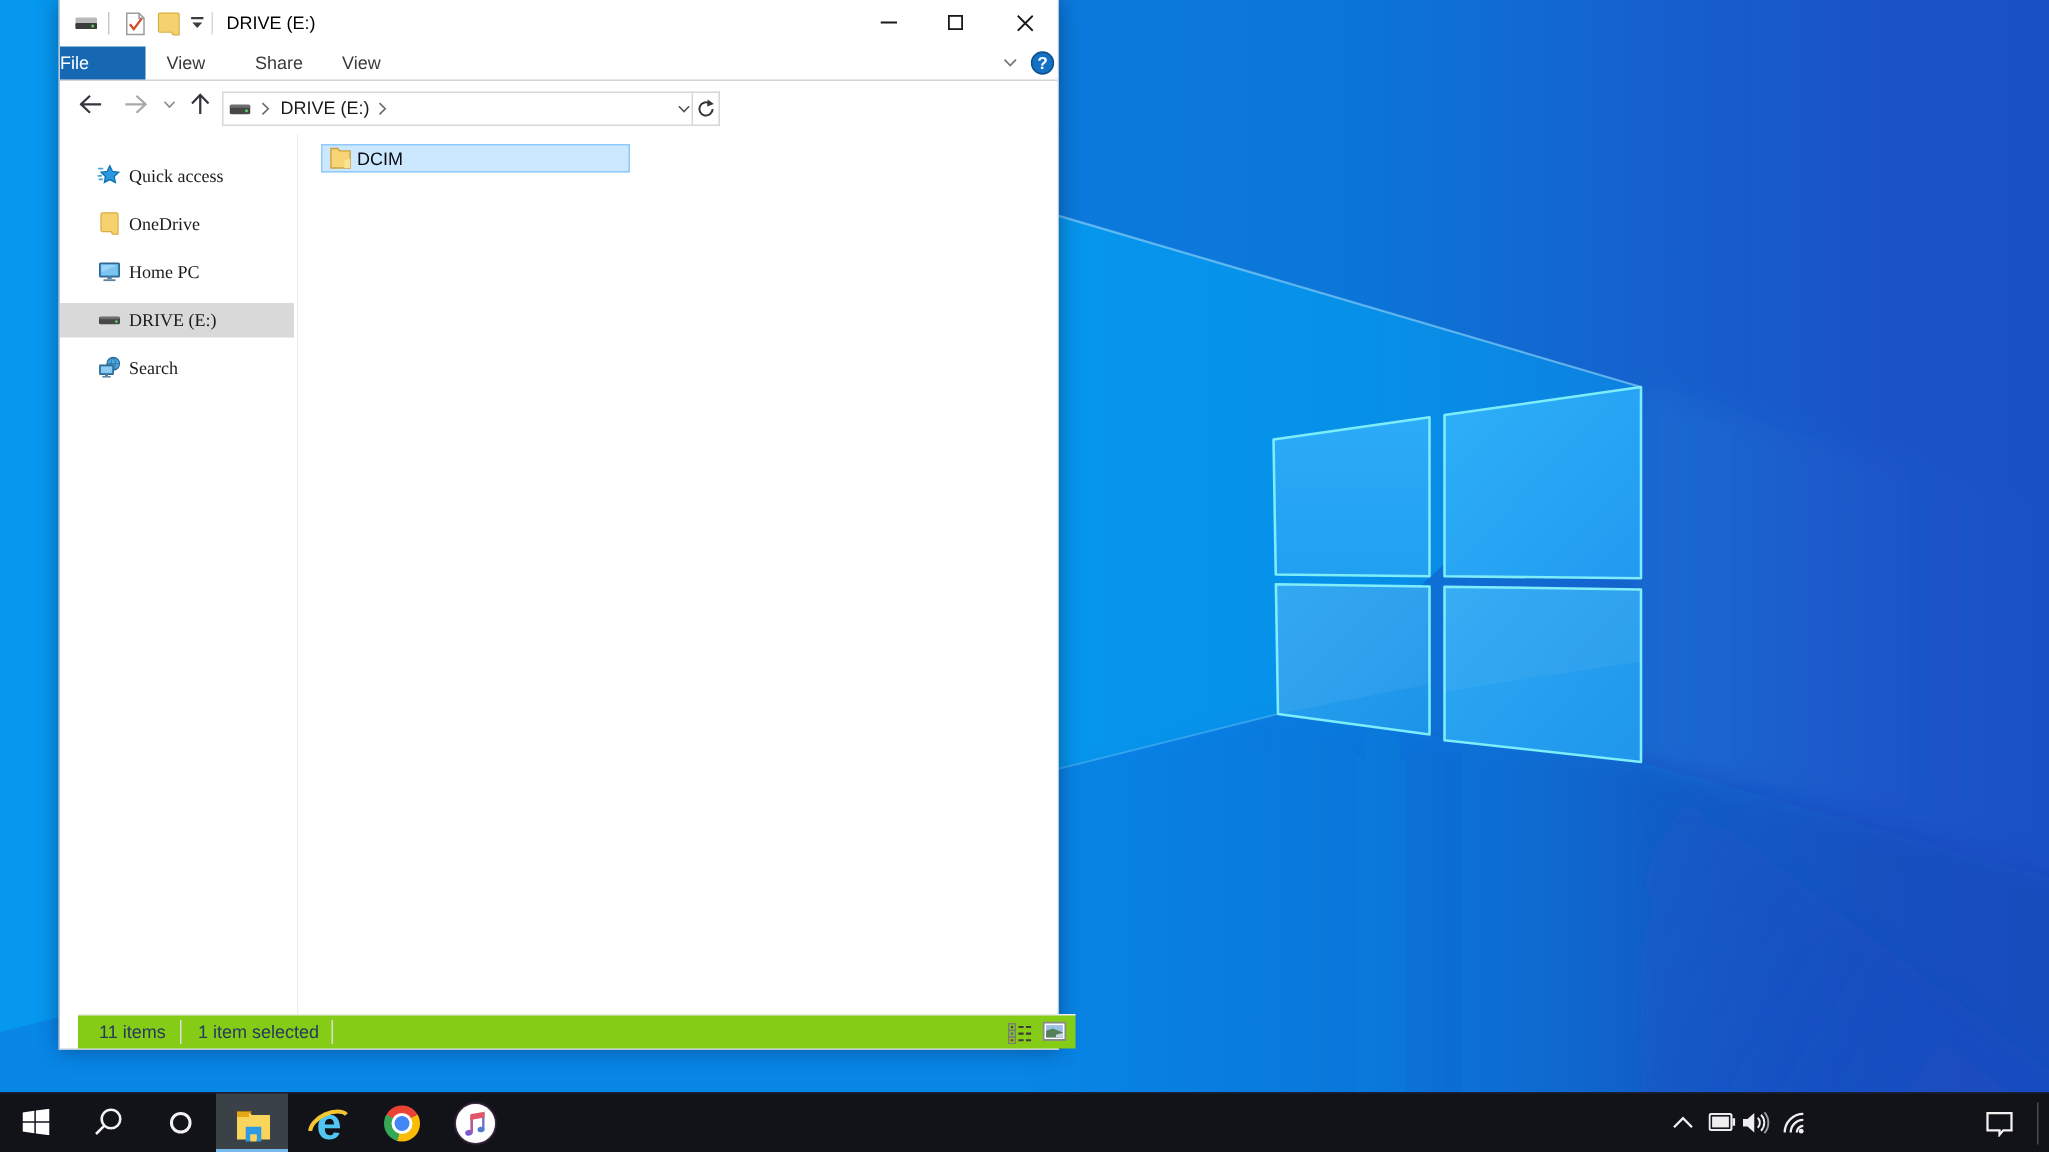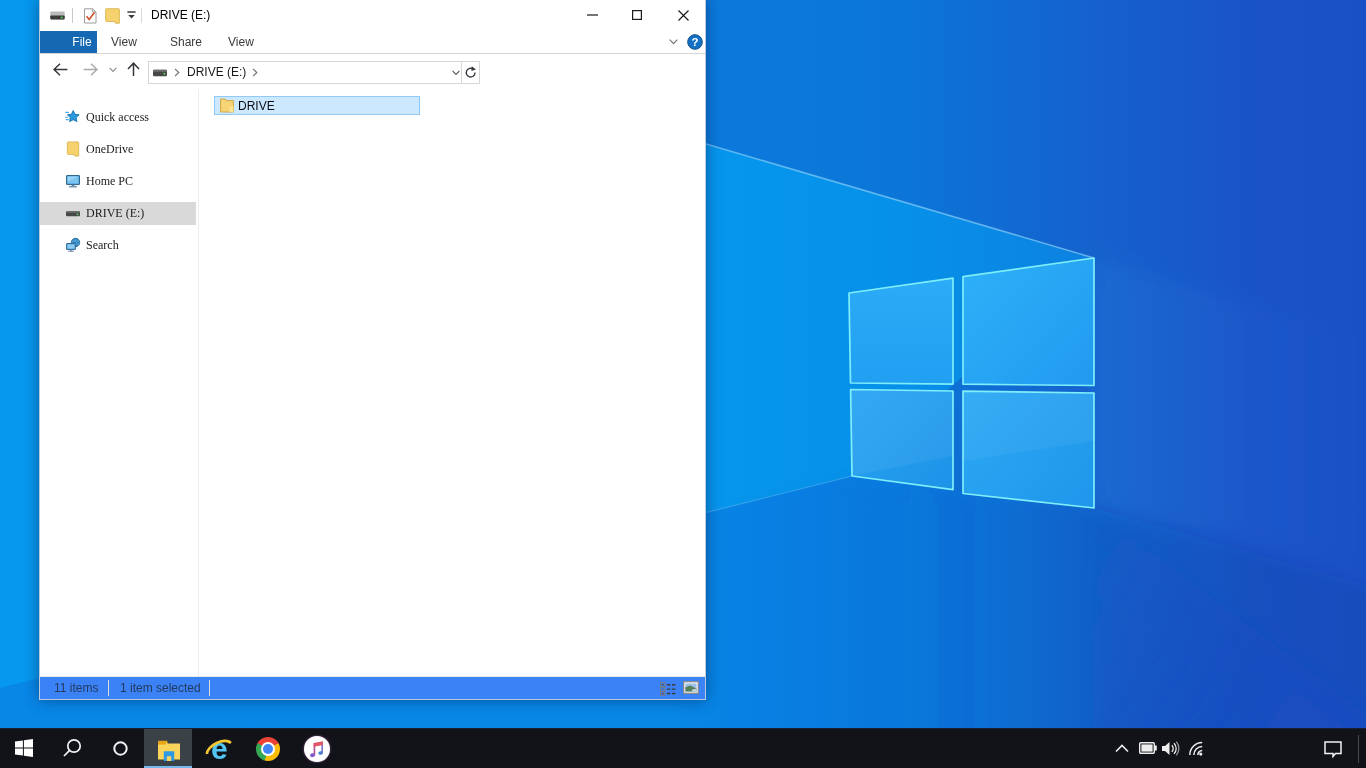--- a/index.html
+++ b/index.html
@@ -8,31 +8,31 @@
   #wall { position:absolute; left:0; top:0; }
   #win {
     position:absolute; left:7px; top:0; width:667px; height:700px;
     background:#fff; border:1px solid rgba(60,100,150,0.35); border-top:none;
     box-shadow:0 0 14px rgba(0,20,60,0.45);
     margin-left:32px;
   }
   #titlebar { position:absolute; left:0; top:0; width:100%; height:30px; background:#fff; }
   #tabrow { position:absolute; left:0; top:30px; width:100%; height:24px; background:#fff; border-bottom:1px solid #d4d4d4; }
   .tab { position:absolute; top:1px; height:22px; line-height:22px; color:#3a3a3a; font-size:12px; }
-  #filetab { position:absolute; left:0px; top:1px; width:57px; height:22px; background:#1568b1; color:#fff; font-size:12px; text-align:center; line-height:22px;padding-left:27px; }
+  #filetab { position:absolute; left:0px; top:1px; width:57px; height:22px; background:#1568b1; color:#fff; font-size:12px; line-height:22px; }
   #toolbar { position:absolute; left:0; top:55px; width:100%; height:33px; background:#fff; }
   .box { position:absolute; top:6px; height:23px; border:1px solid #d6d6d6; background:#fff; }
   #navpane { position:absolute; left:0; top:89px; width:160px; height:587px; background:#fff; }
   .navrow { position:absolute; left:0px; width:156px; height:23px;font-family:Liberation Serif, serif; }
   .navrow .lbl { position:absolute; left:46px; top:4px; font-size:12px; color:#1b1b1b; white-space:nowrap; }
   .navrow .ico { position:absolute; left:25px; top:3px; width:16px; height:16px; }
   #navdiv { position:absolute; left:158px; top:89px; width:1px; height:587px; background:#ededed; }
   #content { position:absolute; left:159px; top:89px; right:0; bottom:24px; background:#fff; }
   #dcim { position:absolute; left:174px; top:96px; width:206px; height:19px; background:#cce8ff; border:1px solid #91c9f7; }
-  #statusbar { position:absolute; left:0; bottom:0; width:100%; height:23px; background:#3b82f6; border-top:1px solid #ebebeb; font-size:12px; color:#243a5e; }
+  #statusbar { position:absolute; left:12px; bottom:0; width:100%; height:23px; background:#84cc16; border-top:1px solid #ebebeb; font-size:12px; color:#243a5e; }
   #taskbar { position:absolute; left:0; top:728px; width:1366px; height:40px; background:#121319; border-top:1px solid #182038; }
 </style>
 </head>
 <body>
 <svg id="wall" width="1366" height="768" viewBox="0 0 1366 768">
   <defs>
     <linearGradient id="bgg" x1="660" y1="0" x2="1366" y2="0" gradientUnits="userSpaceOnUse">
       <stop offset="0" stop-color="#0b7bdd"></stop>
       <stop offset="0.34" stop-color="#0b76d8"></stop>
       <stop offset="0.62" stop-color="#1561cd"></stop>
@@ -238,21 +238,21 @@
       <span class="lbl">Search</span>
       </div>
   </div>
   <div id="navdiv"></div>
   <div id="content"></div>
   <div id="dcim">
     <svg style="position:absolute;left:5px;top:1px;" width="14" height="15" viewBox="0 0 14 15">
         <path d="M0.6 1 h4.6 l1.2 1.6 h7 V14 H0.6 Z" fill="#f7d576" stroke="#caa23c" stroke-width="0.9"></path>
         <path d="M9.5 9 l3.9 -1.2 V14 H9.5 Z" fill="#fbe395"></path>
       </svg>
-    <div style="position:absolute;left:23px;top:2px;font-size:12px;color:#0a0a14;">DRIVE</div>
+    <div style="position:absolute;left:23px;top:2px;font-size:12px;color:#0a0a14;">DCIM</div>
   </div>
   <div id="statusbar">
     <div style="position:absolute;left:14px;top:4px;">11 items</div>
     <div style="position:absolute;left:68px;top:3px;width:1px;height:16px;background:#dcdcdc;"></div>
     <div style="position:absolute;left:80px;top:4px;">1 item selected</div>
     <div style="position:absolute;left:169px;top:3px;width:1px;height:16px;background:#dcdcdc;"></div>
     <svg style="position:absolute;left:620px;top:5px;" width="17" height="14" viewBox="0 0 17 14">
         <g stroke="#7a7a7a" stroke-width="0.9" fill="none">
           <rect x="0.5" y="0.5" width="4.4" height="4.4"></rect>
           <rect x="0.5" y="4.9" width="4.4" height="4.4"></rect>

